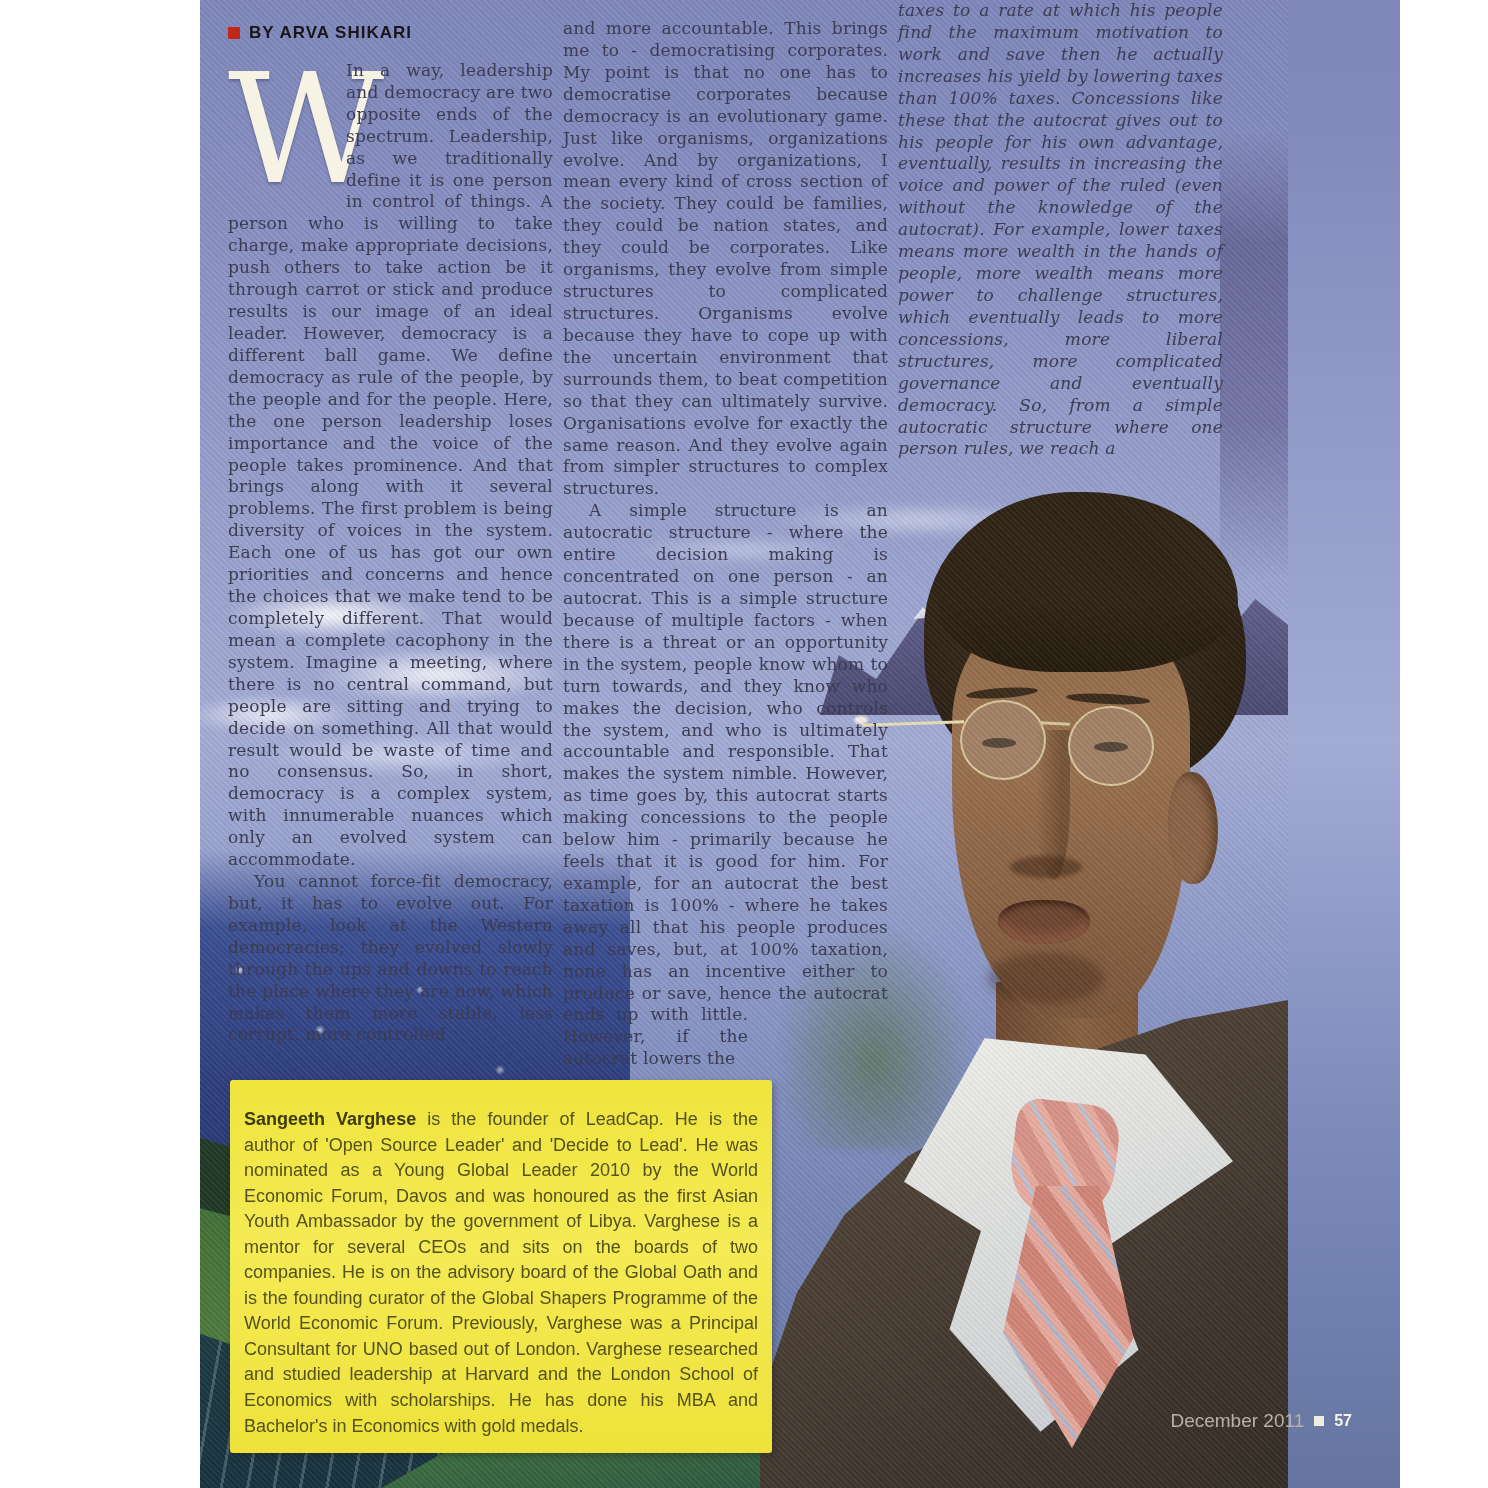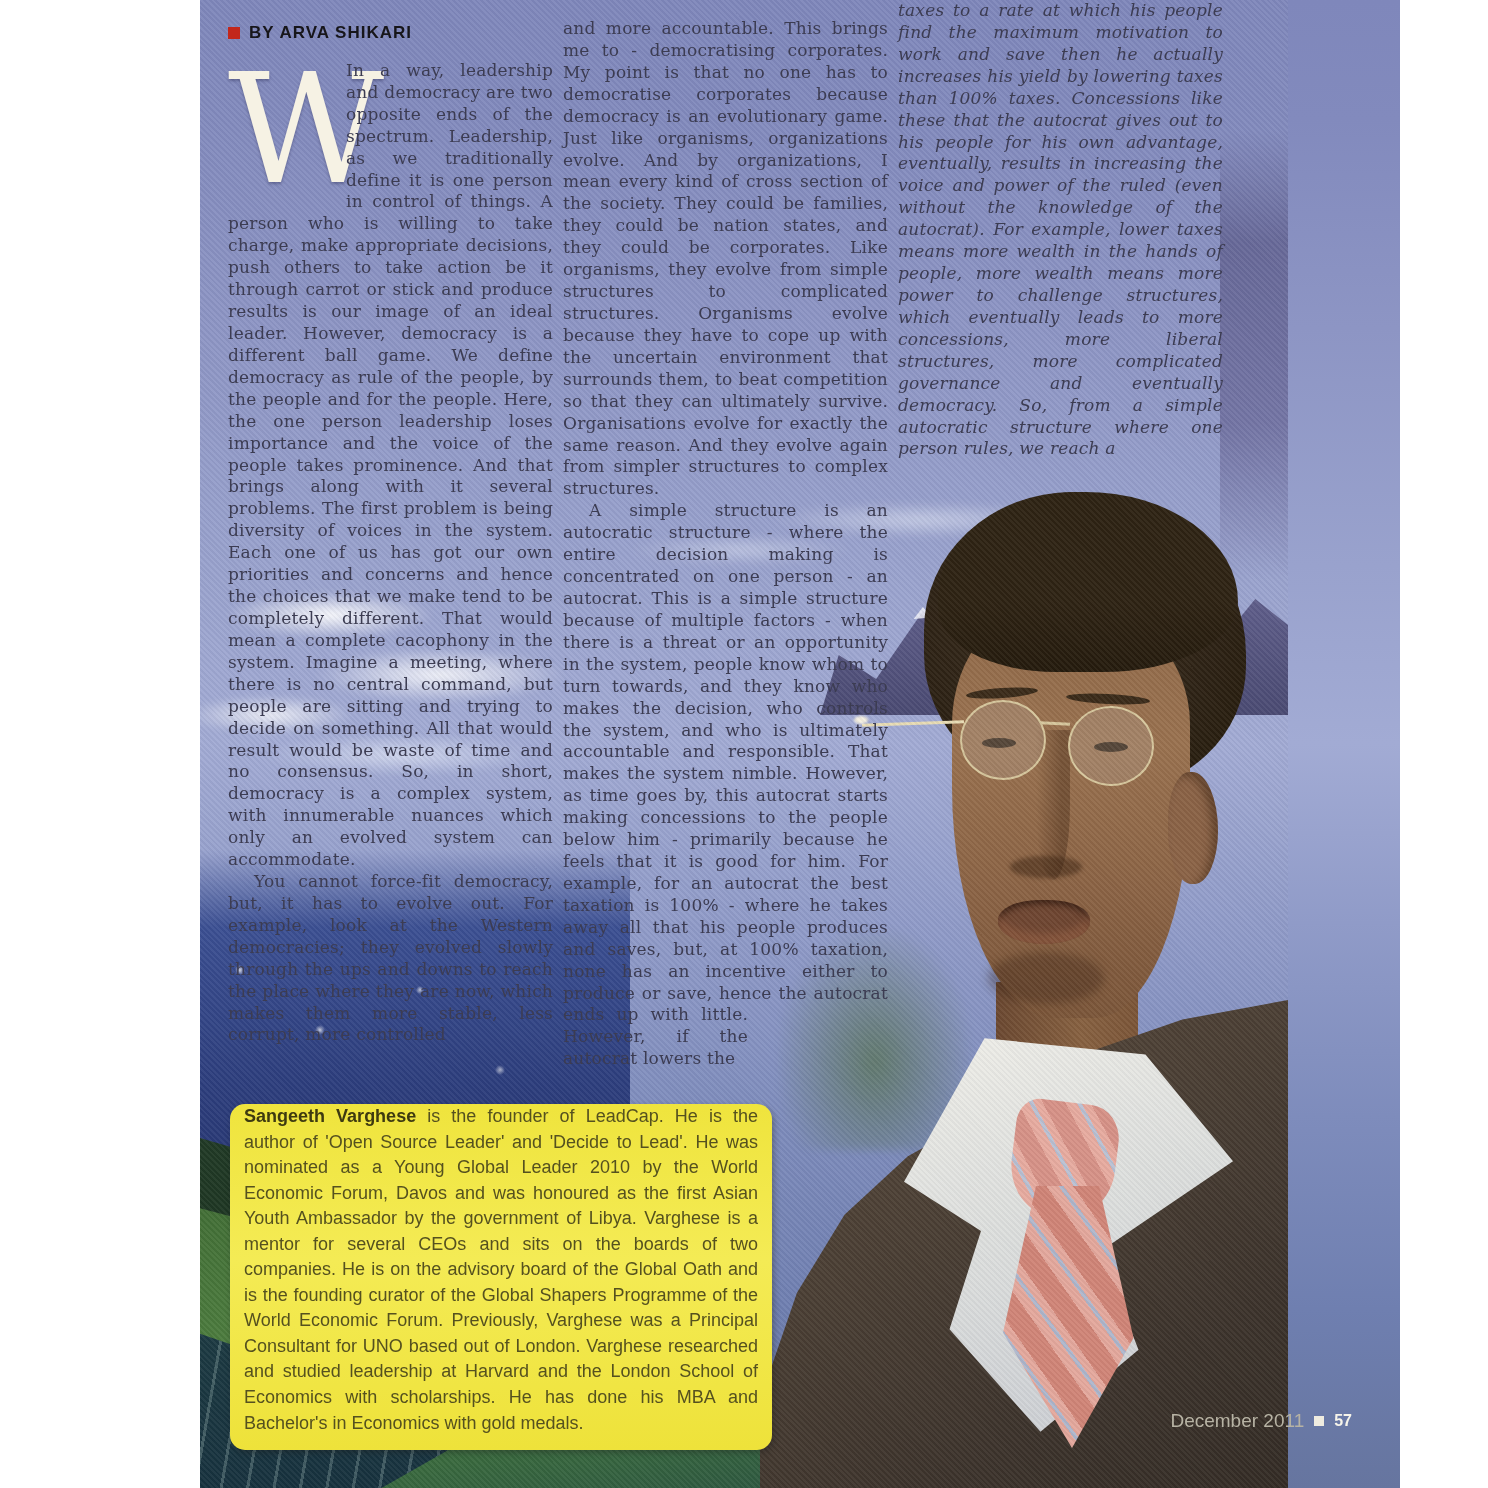--- a/index.html
+++ b/index.html
@@ -148,23 +148,23 @@
            text-shadow:0 2px 3px rgba(30,30,70,.35);font-weight:400;}
   .headline{display:block;font-weight:bold;font-size:20px;line-height:1.32;color:#f3eedd;
             text-shadow:0 1px 2px rgba(35,35,80,.45);letter-spacing:.6px;text-align:left;}
   .p-first{text-indent:0;}
   .p-indent{text-indent:26px;}
   .photo-intrusion{float:right;width:132px;height:88px;margin-left:8px;}
 
   
   .bio{position:absolute;left:30px;top:1080px;width:542px;z-index:11;box-sizing:border-box;
        background:linear-gradient(180deg,#efe43d 0%,#f4eb55 45%,#eee23a 100%);
-       padding:0 14px 14px 14px;border-radius:15px;
+       padding:27px 14px 14px 14px;border-radius:3px;
        font-family:"Liberation Sans", sans-serif;font-size:18px;line-height:1.42;color:#55511f;
-       text-align:justify;box-shadow:2px 3px 6px rgba(30,30,30,.35);margin-top:24px;}
+       text-align:justify;box-shadow:2px 3px 6px rgba(30,30,30,.35);}
   .bio b{color:#3e3a10;}
 
   
   .footer{position:absolute;right:48px;top:1410px;z-index:12;display:flex;align-items:center;gap:10px;
           font-family:"Liberation Sans", sans-serif;}
   .footer .date{color:#b7b3a4;font-size:19px;text-align:center;}
   .footer .sq{width:10px;height:10px;background:#efece0;}
   .footer .num{color:#f6f4ea;font-size:16px;font-weight:bold;}
 </style>
 </head>

